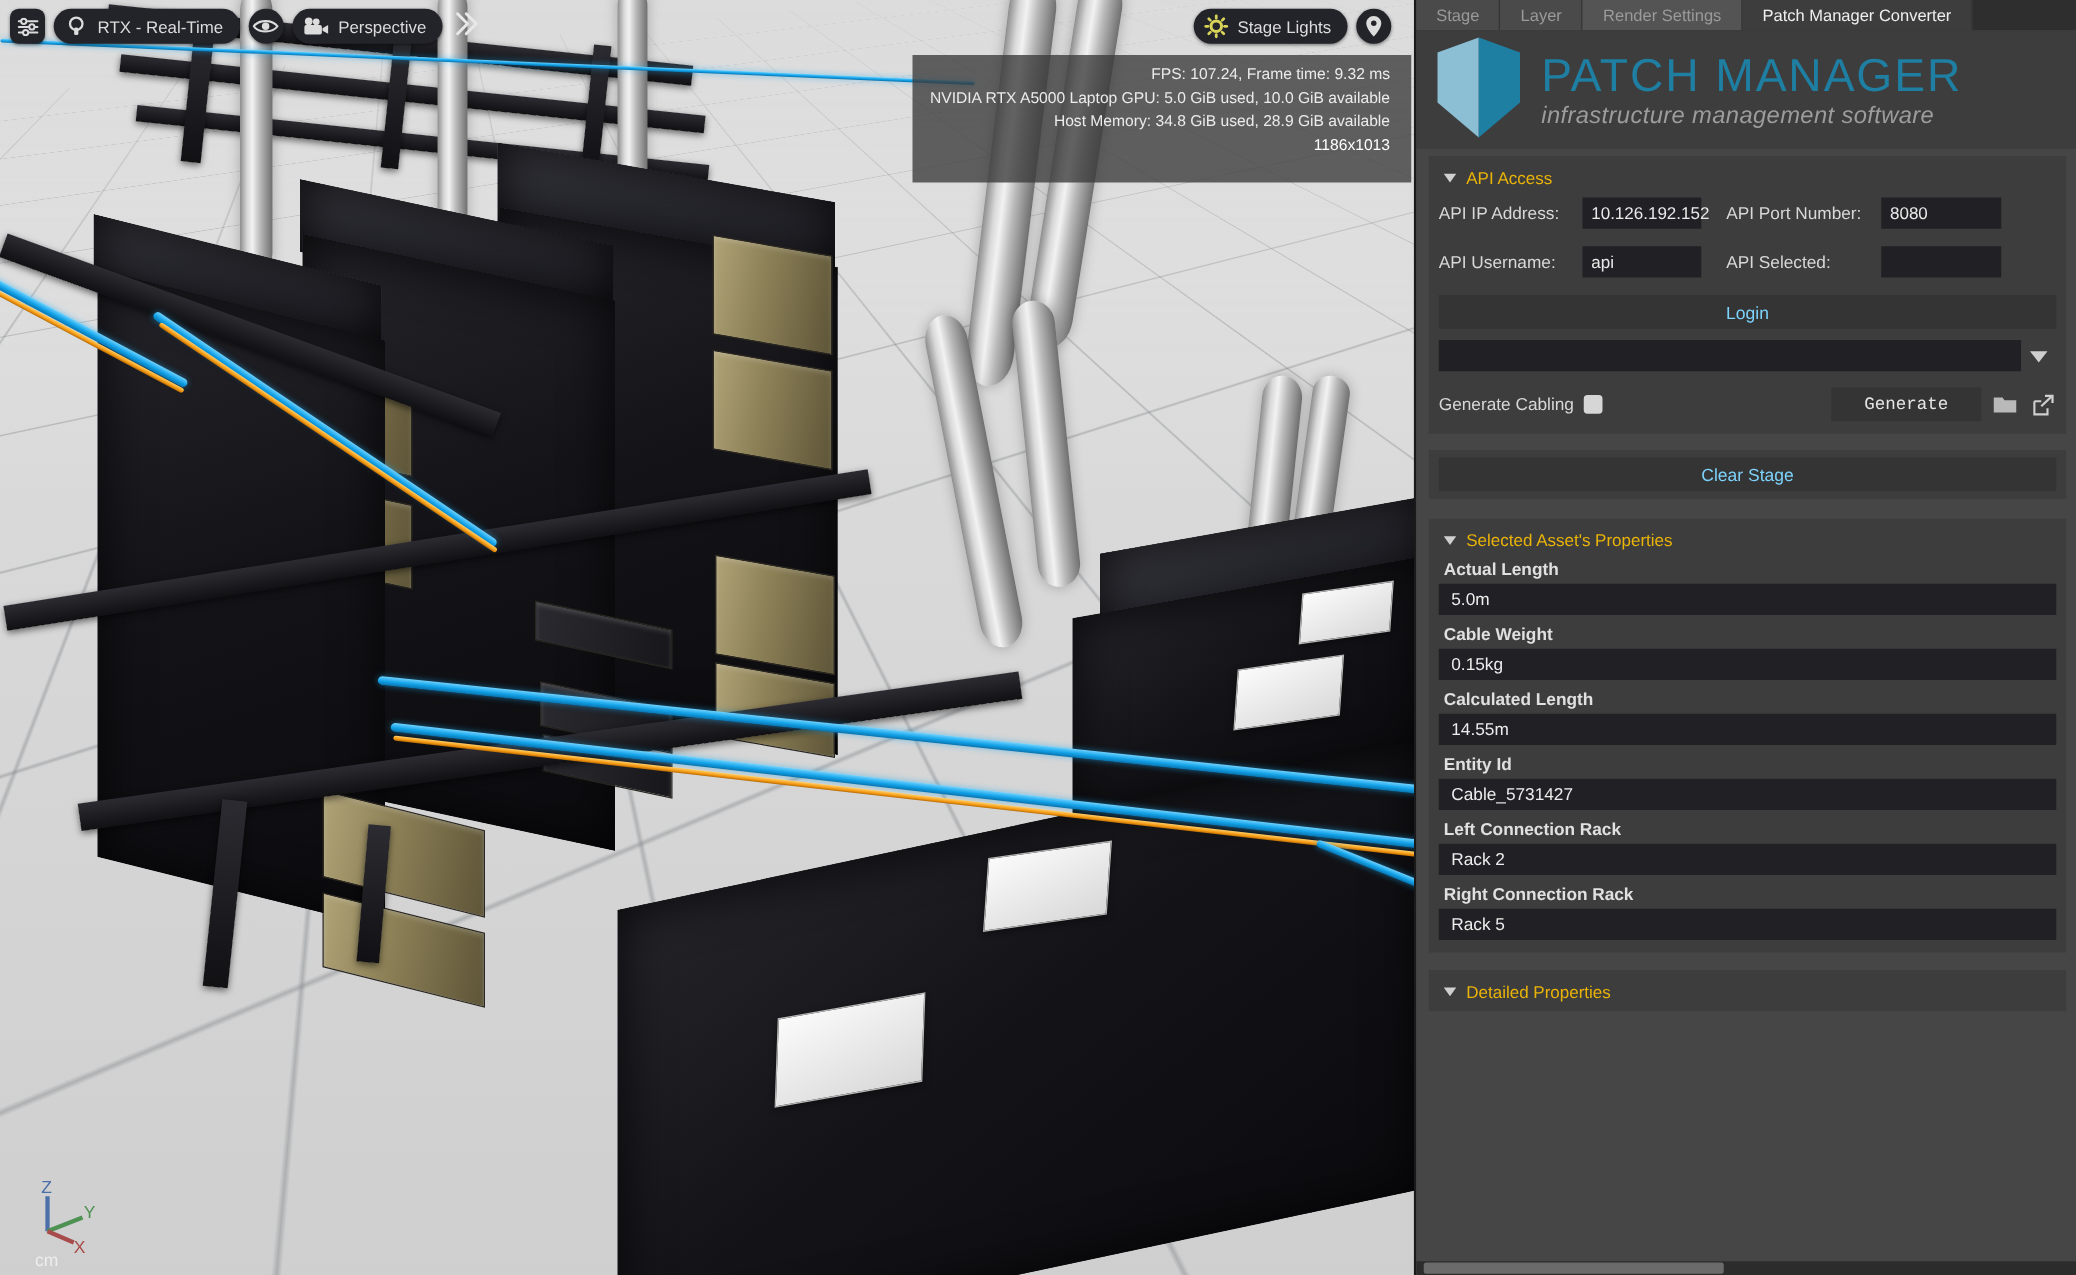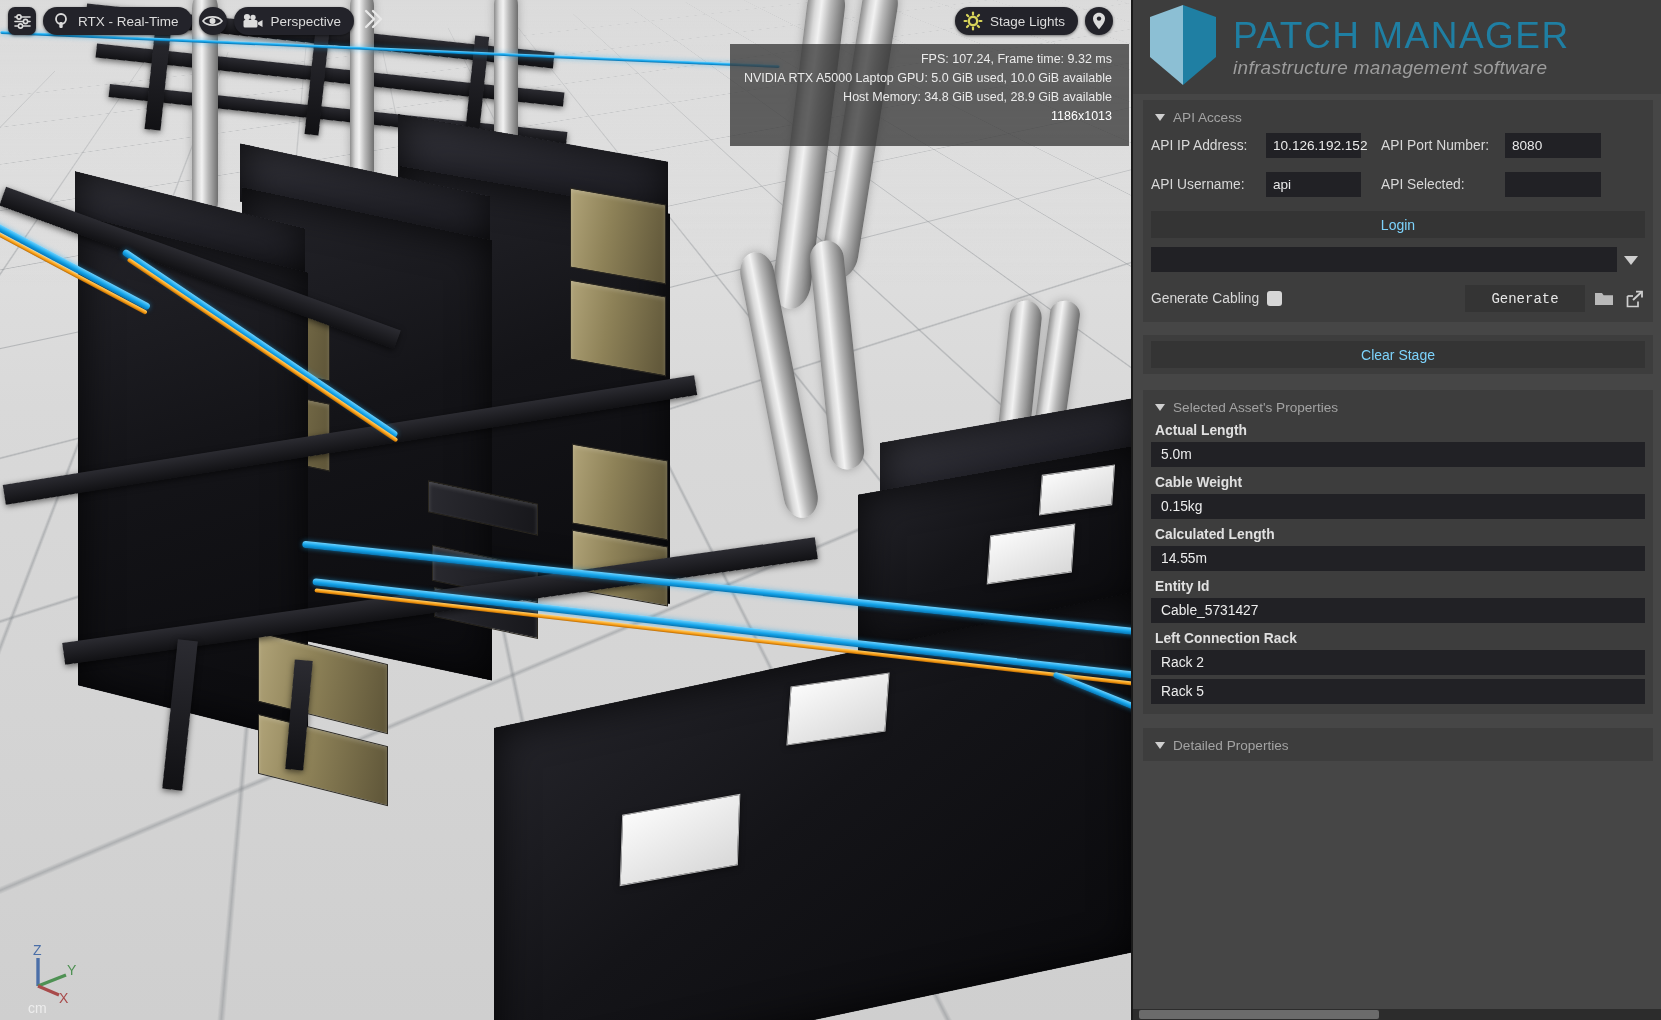--- a/index.html
+++ b/index.html
@@ -149,21 +149,21 @@
     font-size:19px; color:#9c9c9c; line-height:23px; font-weight:300;
     letter-spacing:.3px; white-space:nowrap;font-style:italic;
   }
 
   #panelBody { flex:1; overflow:hidden; background:#464646; padding:0 0 0 0; position:relative; }
 
   .card { background:#3d3d3d; margin:6px 8px 0 10px; padding:6px 8px 10px 8px; }
   .card.flat { padding-bottom:6px; }
   .sectionHead {
     display:flex; align-items:center; gap:8px;
-    color:#a3a3a3; font-size:13.6px; padding:4px 2px 8px 4px; cursor:pointer;
+    color:#eab308; font-size:13.6px; padding:4px 2px 8px 4px; cursor:pointer;
   }
   .caret { width:0; height:0; border-left:5px solid transparent; border-right:5px solid transparent; border-top:7px solid #cfcfcf; }
 
   .row { display:flex; align-items:center; margin-bottom:14px; }
   .lbl { color:#d8d8d8; font-size:13.8px; }
   .field {
     background:#212125; color:#e9e9e9; font-size:13.6px;
     height:25px; display:flex; align-items:center; padding:0 7px;
     cursor:text;
   }
@@ -379,20 +379,26 @@
         <text x="11" y="13" fill="#4b6fa8" font-size="14" font-family="Liberation Sans, sans-serif">Z</text>
         <text x="45" y="33" fill="#4e9153" font-size="14" font-family="Liberation Sans, sans-serif">Y</text>
         <text x="37" y="61" fill="#a84b4b" font-size="14" font-family="Liberation Sans, sans-serif">X</text>
       </svg>
     </div>
     <div id="unitLabel">cm</div>
   </div>
 
   <div id="panel">
 
+    <div id="tabbar">
+      <div class="tab">Stage</div>
+      <div class="tab">Layer</div>
+      <div class="tab inactive2">Render Settings</div>
+      <div class="tab active">Patch Manager Converter</div>
+    </div>
 
     <div id="brand">
       <span>
         <svg width="76" height="84" viewBox="0 0 76 84" aria-hidden="true">
           <path d="M38 2 L5 14 L5 54 L38 82 Z" fill="#8cbfd4"></path>
           <path d="M38 2 L71 14 L71 54 L38 82 Z" fill="#1f7fa3"></path>
         </svg>
       </span>
       <div id="brandText">
         <div id="brandTitle">PATCH MANAGER</div>
@@ -471,20 +477,21 @@
 
         <div class="propLbl">Calculated Length</div>
         <div class="propVal">14.55m</div>
 
         <div class="propLbl">Entity Id</div>
         <div class="propVal">Cable_5731427</div>
 
         <div class="propLbl">Left Connection Rack</div>
         <div class="propVal">Rack 2</div>
 
+        <div class="propLbl">Right Connection Rack</div>
         <div class="propVal">Rack 5</div>
       </div>
 
       <div class="card flat" style="margin-top:14px;">
         <div class="sectionHead" style="padding-bottom:2px;">
           <span class="caret"></span>
           <span>Detailed Properties</span>
         </div>
       </div>
 

